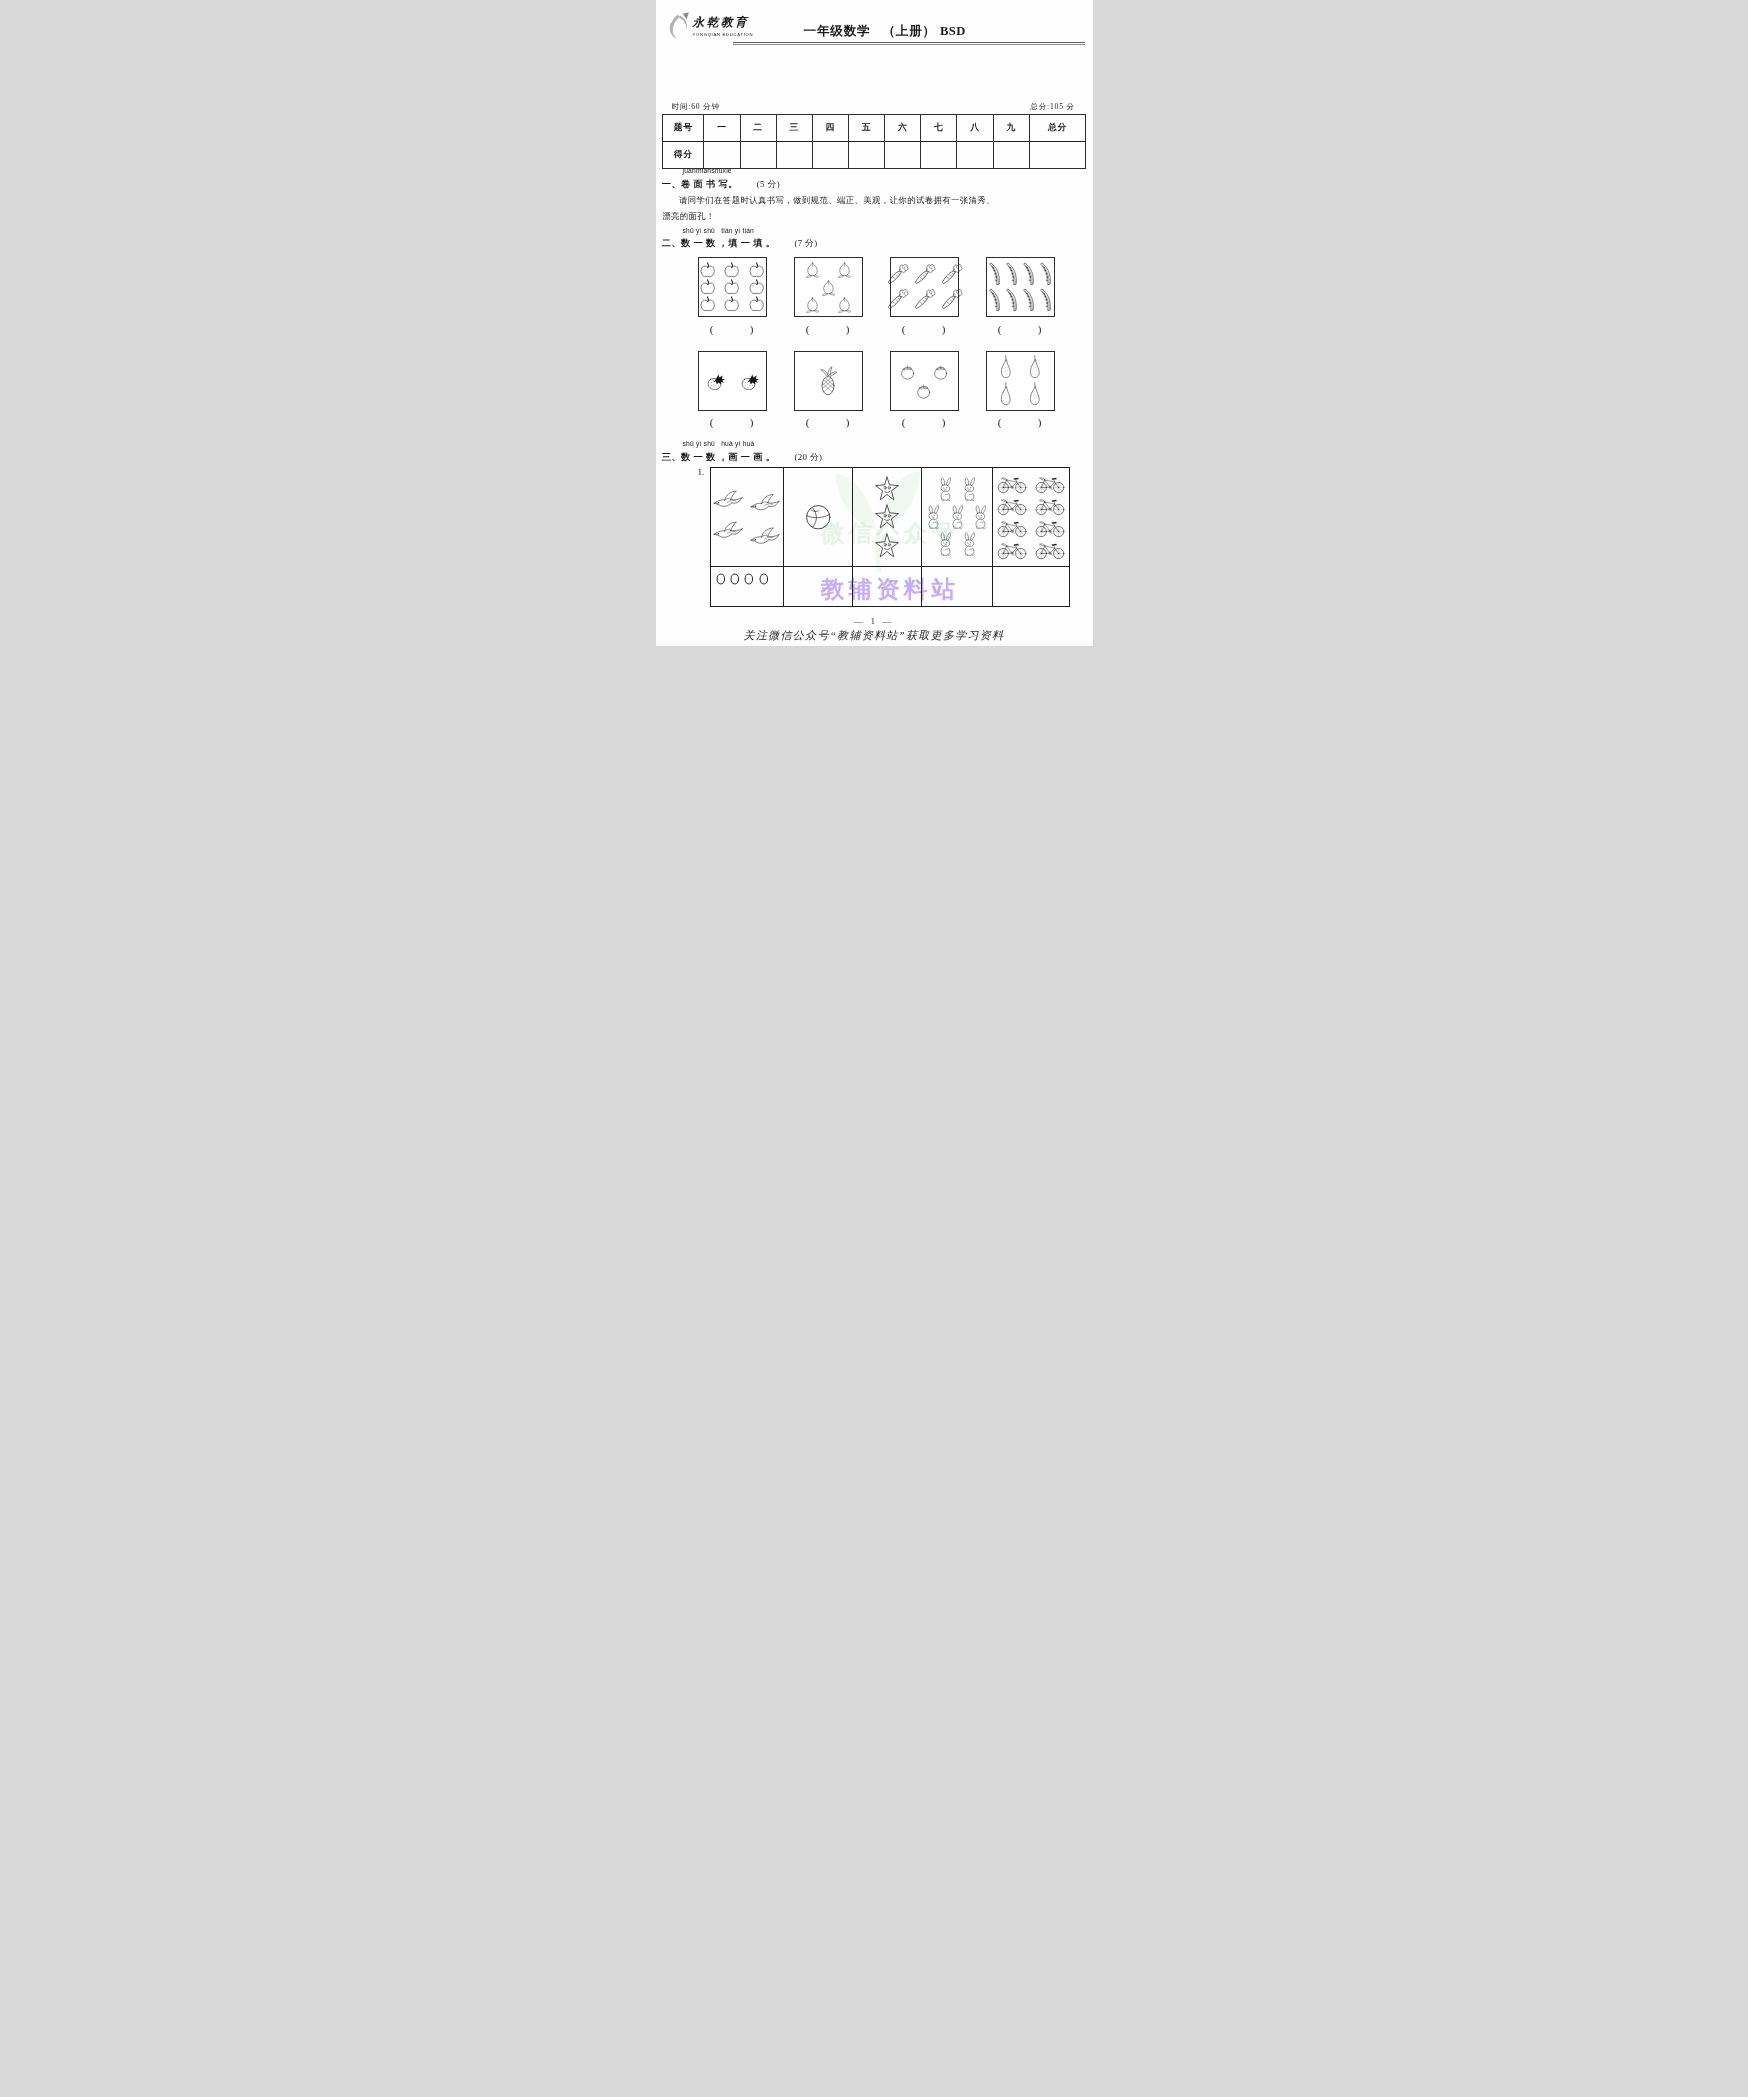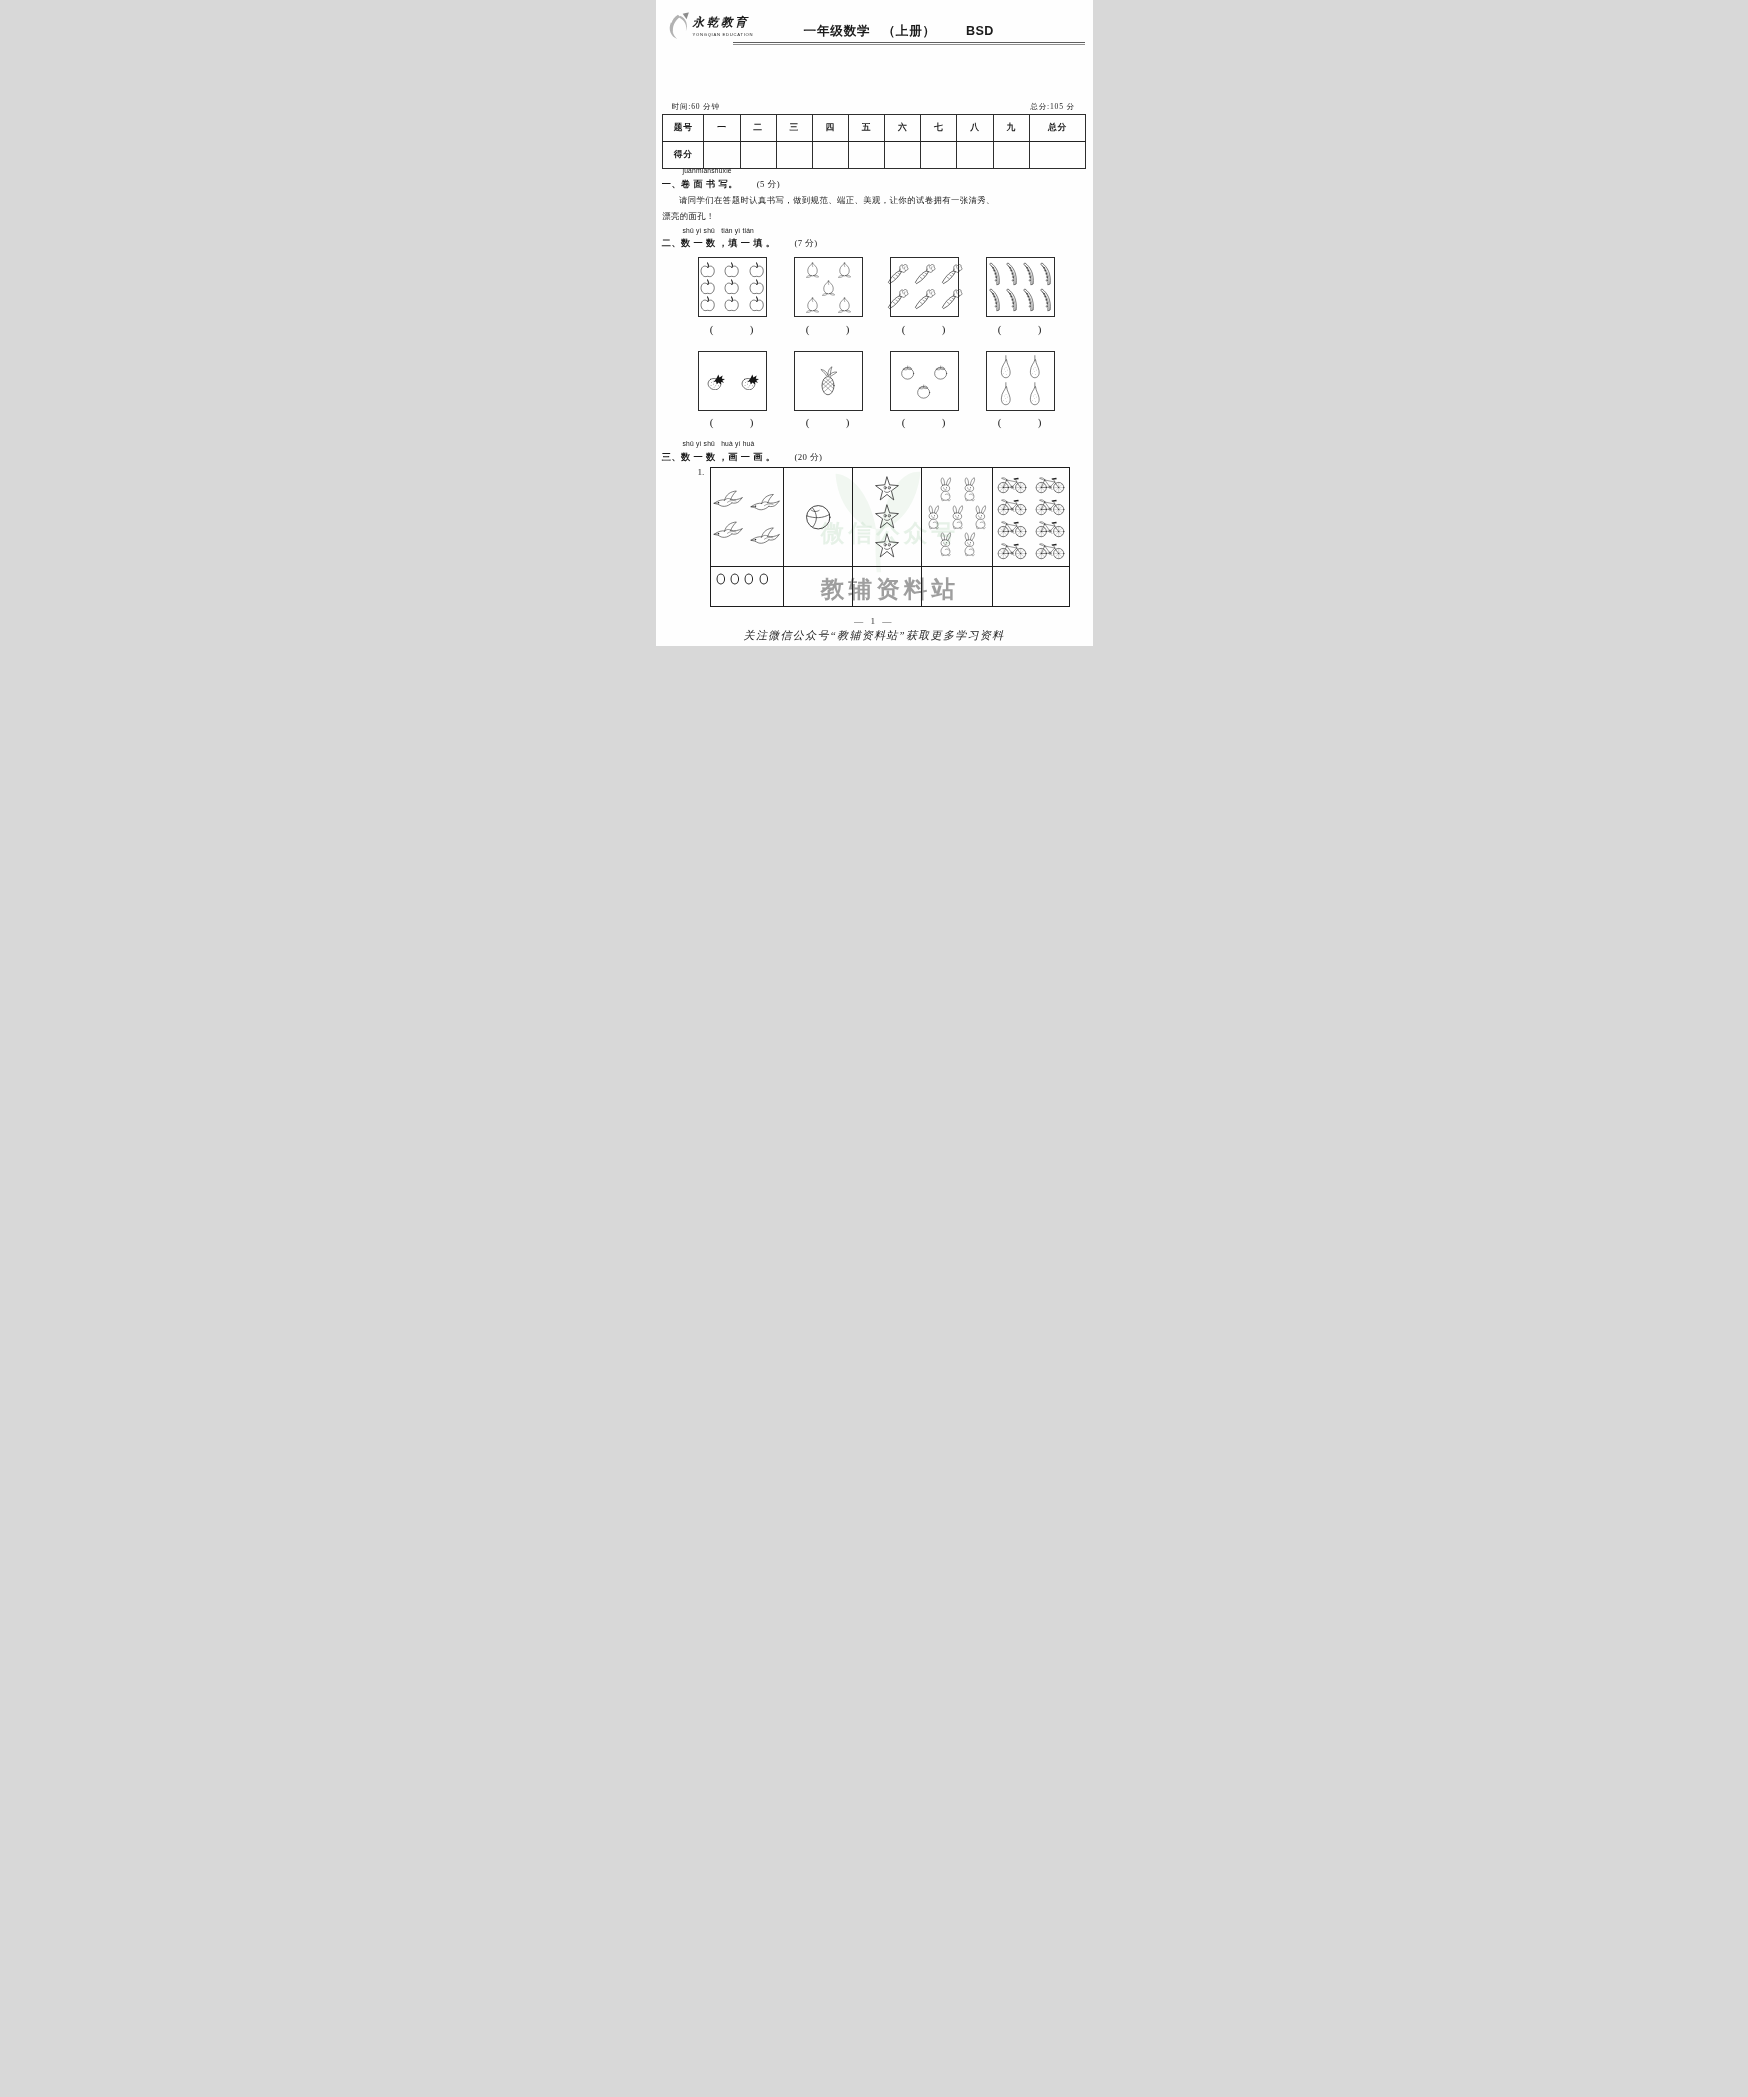--- a/index.html
+++ b/index.html
@@ -9,21 +9,21 @@
   
   .logo{position:absolute;left:11px;top:11.7px;display:flex;align-items:flex-start;}
   .logo-swirl{width:23.5px;height:28px;}
   .brand{margin-left:2.5px;margin-top:3.4px;}
   .brand-cn{font-size:11.7px;font-weight:bold;letter-spacing:2.5px;font-style:italic;}
   .brand-en{font-size:4.2px;letter-spacing:0.7px;margin-top:1.7px;color:#222;
             font-family:"Liberation Sans",sans-serif;}
   .head-title{position:absolute;left:148px;top:22.7px;font-size:12.6px;font-weight:bold;
               letter-spacing:0.8px;white-space:nowrap;}
   .head-title .vol{margin-left:8px;}
-  .head-title .ed{margin-left:26px;font-family:Liberation Sans, sans-serif;letter-spacing:0.4px;}
+  .head-title .ed{margin-left:0;font-family:Liberation Serif, serif;letter-spacing:0.4px;}
   .head-rule{position:absolute;left:77px;right:7.6px;top:42px;height:1.3px;
              border-top:1.3px solid #5f5f5f;border-bottom:0.8px solid #8f8f8f;}
   
   .banner{position:absolute;top:61px;left:0;right:0;display:flex;justify-content:center;
           align-items:center;gap:3.4px;}
   .dots{display:flex;align-items:center;gap:2.9px;}
   .dots i{display:block;border-radius:50%;}
   .dots .d1{width:2.5px;height:2.9px;background:#b5b5b5;}
   .dots .d2{width:3.8px;height:4.2px;background:#9a9a9a;}
   .dots .d3{width:5px;height:5.5px;background:#818181;}
@@ -551,21 +551,21 @@
   <div class="sec-title s3-title">
     <span>三、数 一 数 ，画 一 画 。</span><span class="score">(20 分)</span>
   </div>
   <div class="item-no">1.</div>
 
   <div class="watermark">
     <svg class="wm-sprout" viewBox="0 0 200 250" style="fill:#e7f2e7;stroke:none">
         <use href="#sym-sprout"></use>
       </svg>
     <div class="wm-text wm-t1" style="color:#cfe5d2">微信公众号</div>
-    <div class="wm-text wm-t2" style="color:#404040">教辅资料站</div>
+    <div class="wm-text wm-t2" style="color:#8b5cf6">教辅资料站</div>
   </div>
 
   <table class="count-table">
     <tbody>
         <tr class="imgs">
       <td class="w0">
             <div class="count-cell c-swallow">
               <div class="icon-row">
                 <svg class="icon i-swallow" viewBox="0 0 84 54" width="35" height="22.7">
                   <use href="#sym-swallow"></use>

